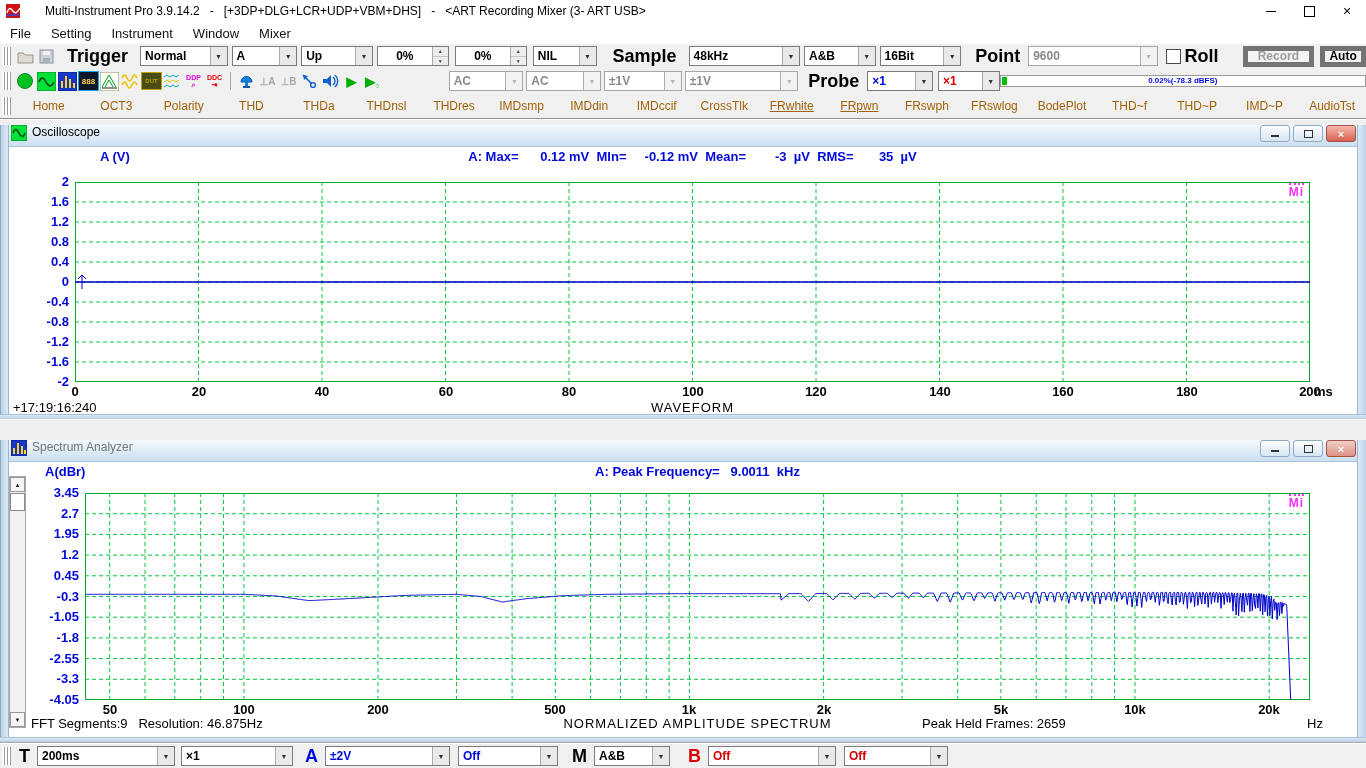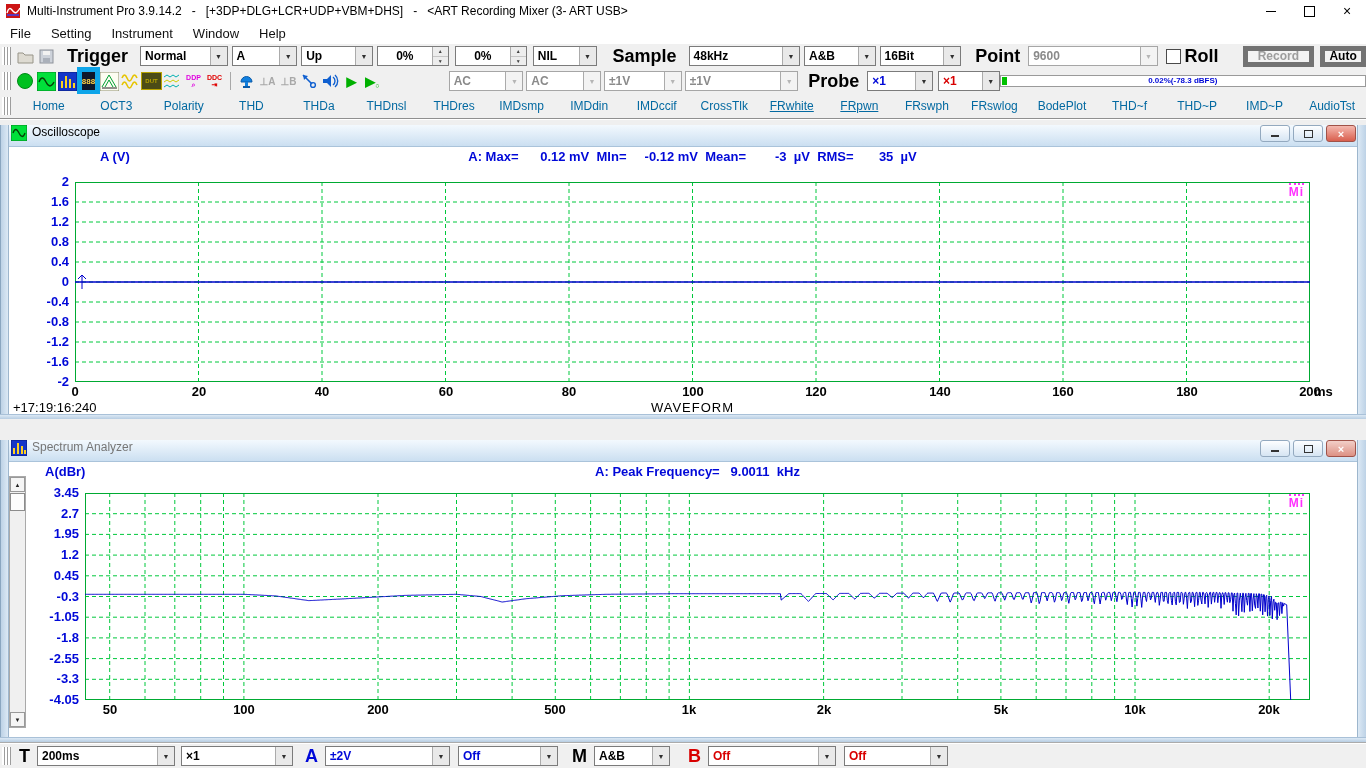--- a/index.html
+++ b/index.html
@@ -1,21 +1,21 @@
 <!DOCTYPE html>
 <html><head>
 <meta charset="utf-8">
 <style>
   html,body{margin:0;padding:0}
   body{width:1366px;height:768px;overflow:hidden;background:#efefef;
        font-family:"Liberation Sans",sans-serif;position:relative;-webkit-font-smoothing:none}
   i,b{font-style:normal}
   
   #titlebar{position:absolute;top:0;left:0;width:1366px;height:22px;background:#fff;display:flex;align-items:center;border-bottom:1px solid #e4e4e4}
-  #titlebar .ttxt{font-size:12px;color:#000;margin-left:4px;white-space:pre}
+  #titlebar .ttxt{font-size:12px;color:#000;margin-left:22px;white-space:pre}
   .winbtns{margin-left:auto;display:flex}
   .wb{width:38px;height:21px;display:flex;align-items:center;justify-content:center;color:#000}
   .wb .minbar{width:10px;height:1px;background:#000}
   .wb .maxbox{width:9px;height:9px;border:1px solid #000}
   .wb.close{font-size:14px;line-height:14px}
   #menubar{position:absolute;top:22px;left:0;width:1366px;height:22px;background:#fff;display:flex;align-items:center;border-bottom:1px solid #ddd}
   .menu-item{font-size:13px;color:#111;padding:2px 10px}
   
   .trow{position:absolute;left:0;width:1366px;background:#f0f0f0;display:flex;align-items:center}
   #toolbar1{top:44px;height:24px;border-bottom:1px solid #e2e2e2}
@@ -36,21 +36,21 @@
   .sb:last-child{border-bottom:none}
   .btn{height:21px;border:5px solid #737373;background:#f3f3f3;font-weight:bold;font-size:12px;display:inline-flex;align-items:center;justify-content:center;box-sizing:border-box}
   .btn.dis{color:#9d9d9d}
   .cbx{width:13px;height:13px;border:1px solid #4a4a4a;background:#fff;display:inline-block}
   .icon{width:21px;height:22px;display:inline-flex;align-items:center;justify-content:center;flex:none}
   .tdivider{width:1px;height:18px;background:#a8a8a8;margin:0 5px}
   .meters{display:flex;flex-direction:column;gap:1px;width:368px;margin-left:0}
   .meter{height:10px;border:1px solid #9a9a9a;background:#fff;display:flex;align-items:stretch;position:relative}
   .mbar{width:5px;background:#00c000;margin:1px}
   .mtext{position:absolute;left:0;right:0;top:0;text-align:center;font-size:8px;font-weight:bold;line-height:9px}
-  .tab{flex:1;text-align:center;font-size:12px;color:#0369a1;line-height:23px;white-space:nowrap}
+  .tab{flex:1;text-align:center;font-size:12px;color:#a16207;line-height:23px;white-space:nowrap}
   
   .panel{position:absolute;left:0;width:1366px;background:#fff}
   .pframe{position:absolute;background:linear-gradient(90deg,#bdd2e6,#dcE9f5);z-index:5}
   .pf-l{left:0;top:0;width:7px;height:100%;border-right:1px solid #9db6cd;border-left:1px solid #8aa6c0}
   .pf-r{right:0;top:0;width:8px;height:100%;background:linear-gradient(270deg,#bdd2e6,#dce9f5);border-left:1px solid #9db6cd}
   .pf-b{left:0;bottom:0;width:100%;height:4px;background:linear-gradient(#dce9f5,#b7cde2);border-top:1px solid #a9c1d8}
   .caption{position:absolute;left:7px;right:8px;top:0;height:22px;background:linear-gradient(#f3f9fe,#cbdff1);border-bottom:1px solid #aac3da;display:flex;padding-left:4px;box-sizing:border-box}
   .caption .ctitle{font-size:12px;margin-left:5px;color:#000}
   .caption.inactive .ctitle{color:#767676}
   .capbtns{margin-left:auto;margin-right:2px;display:flex;gap:3px}
@@ -106,21 +106,21 @@
     <span class="wb close">×</span>
   </span>
 </div>
 
 <div id="menubar">
     <span id="menuitems" style="display:flex">
       <div class="menu-item">File</div>
       <div class="menu-item">Setting</div>
       <div class="menu-item">Instrument</div>
       <div class="menu-item">Window</div>
-      <div class="menu-item">Help</div>
+      <div class="menu-item">Mixer</div>
     </span>
   </div>
 
 <div id="toolbar1" class="trow">
   <span class="grip"></span>
   <span class="icon">
       <svg width="17" height="15">
         <path d="M1 4 h5 l2 2 h8 v8 h-15 z" fill="#dedbd2" stroke="#979488"></path>
       </svg>
     </span>
@@ -202,21 +202,21 @@
   <span class="icon">
       <svg width="19" height="19">
         <rect x="0" y="0" width="19" height="19" fill="#1536c8" stroke="#0b1f7d"></rect>
         <rect x="3" y="9" width="2" height="7" fill="#ffd21e"></rect>
         <rect x="7" y="4" width="2" height="12" fill="#ffd21e"></rect>
         <rect x="11" y="7" width="2" height="9" fill="#ffd21e"></rect>
         <rect x="15" y="11" width="2" height="5" fill="#ffd21e"></rect>
       </svg>
     </span>
   <span class="icon">
-      <b style="width:19px;height:18px;background:#0f172a;border:5px solid #0ea5e9;color:#ffd24a;font-size:8px;font-weight:bold;display:flex;align-items:center;justify-content:center">888</b>
+      <b style="width:19px;height:18px;background:#0f172a;border:1px solid #0ea5e9;color:#ffd24a;font-size:8px;font-weight:bold;display:flex;align-items:center;justify-content:center">888</b>
     </span>
   <span class="icon">
       <svg width="19" height="19">
         <rect x="0" y="0" width="19" height="19" fill="#fdfdf2" stroke="#8d8d6d"></rect>
         <path d="M2 15 L9 3 L16 15 M5 15 L9 8 L13 15" stroke="#00a032" fill="none"></path>
         <path d="M2 16 h15" stroke="#222"></path>
       </svg>
     </span>
   <span class="icon">
       <svg width="19" height="19">
@@ -511,20 +511,26 @@
         <div class="xl" style="left:78px;top:240px;width:50px">50</div>
         <div class="xl" style="left:212px;top:240px;width:50px">100</div>
         <div class="xl" style="left:346px;top:240px;width:50px">200</div>
         <div class="xl" style="left:523px;top:240px;width:50px">500</div>
         <div class="xl" style="left:657px;top:240px;width:50px">1k</div>
         <div class="xl" style="left:792px;top:240px;width:50px">2k</div>
         <div class="xl" style="left:969px;top:240px;width:50px">5k</div>
         <div class="xl" style="left:1103px;top:240px;width:50px">10k</div>
         <div class="xl" style="left:1237px;top:240px;width:50px">20k</div>
       </div>
+    <div class="brow" style="top:254px">
+      <span class="btxt" style="left:24px">FFT Segments:9   Resolution: 46.875Hz</span>
+      <span class="btxt center" style="left:78px;width:1225px">NORMALIZED AMPLITUDE SPECTRUM</span>
+      <span class="btxt" style="left:915px">Peak Held Frames: 2659</span>
+      <span class="btxt" style="left:1300px">Hz</span>
+    </div>
   </div>
 </div>
 
 <div id="bottombar" class="trow">
   <span class="grip"></span>
   <span class="tlabel" style="margin:0 7px 0 4px">T</span>
   <span class="combo" style="width:138px">
       <i class="cf">200ms</i>
       <i class="ca">▼</i>
     </span>

